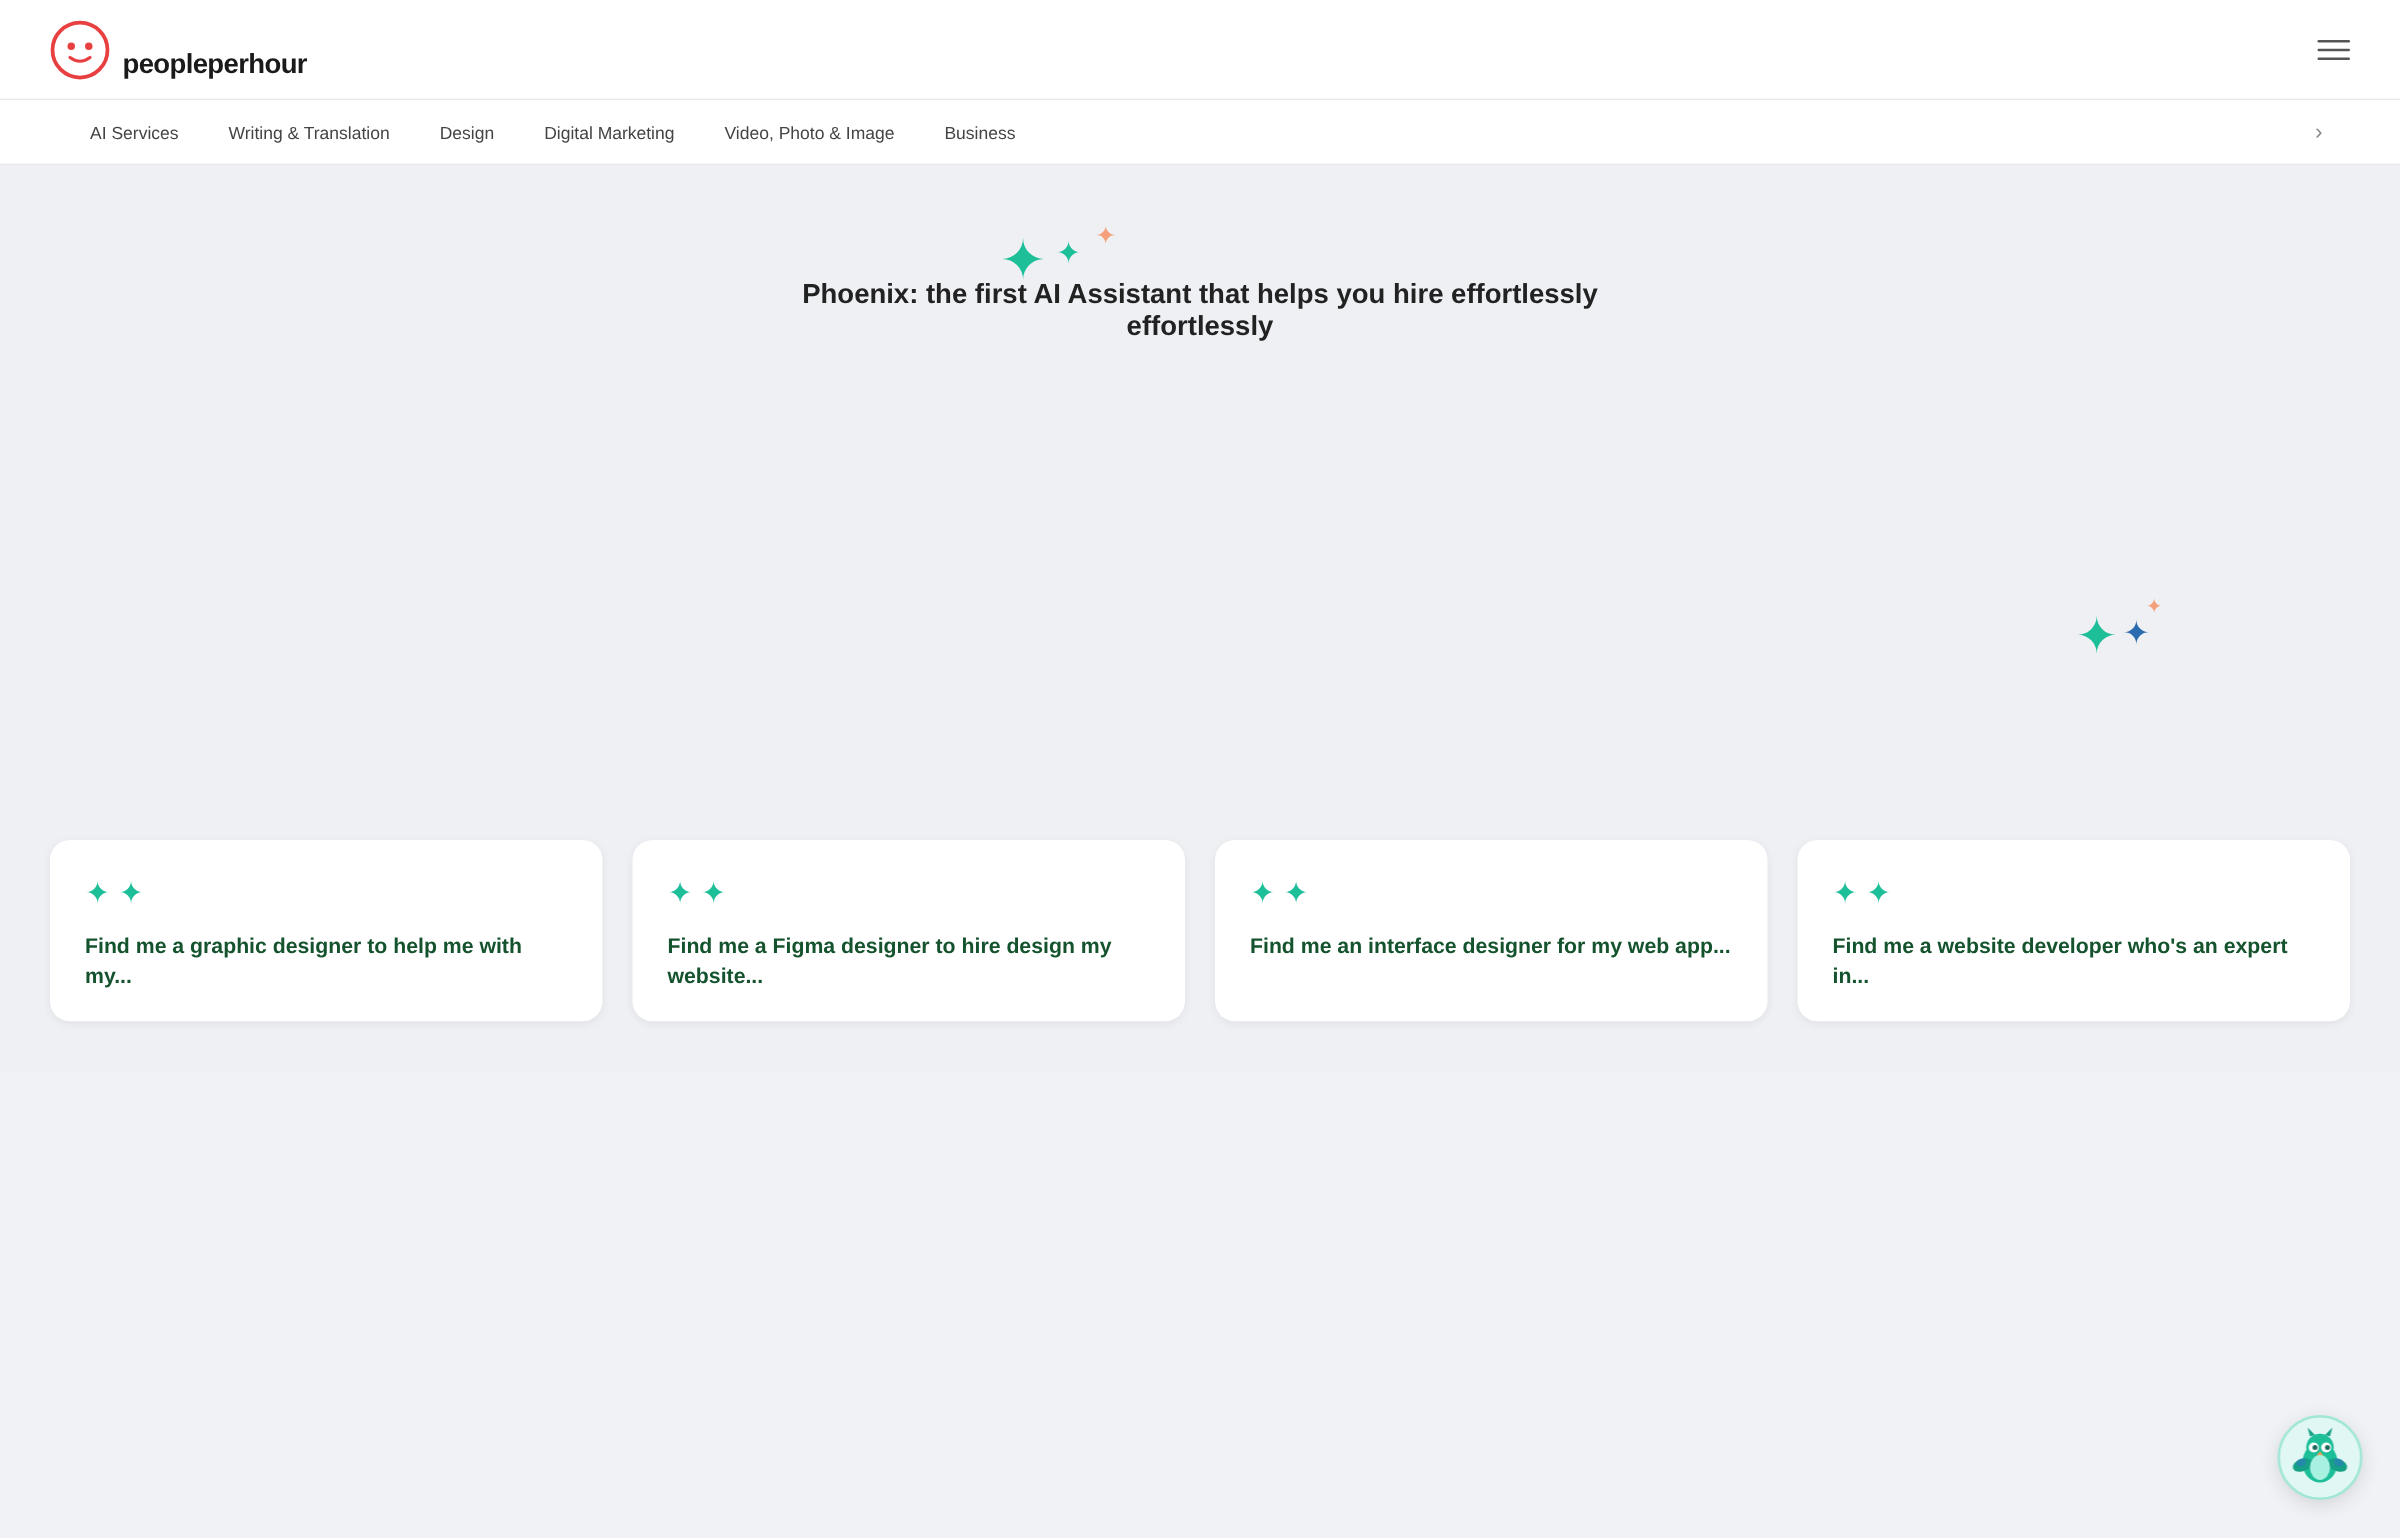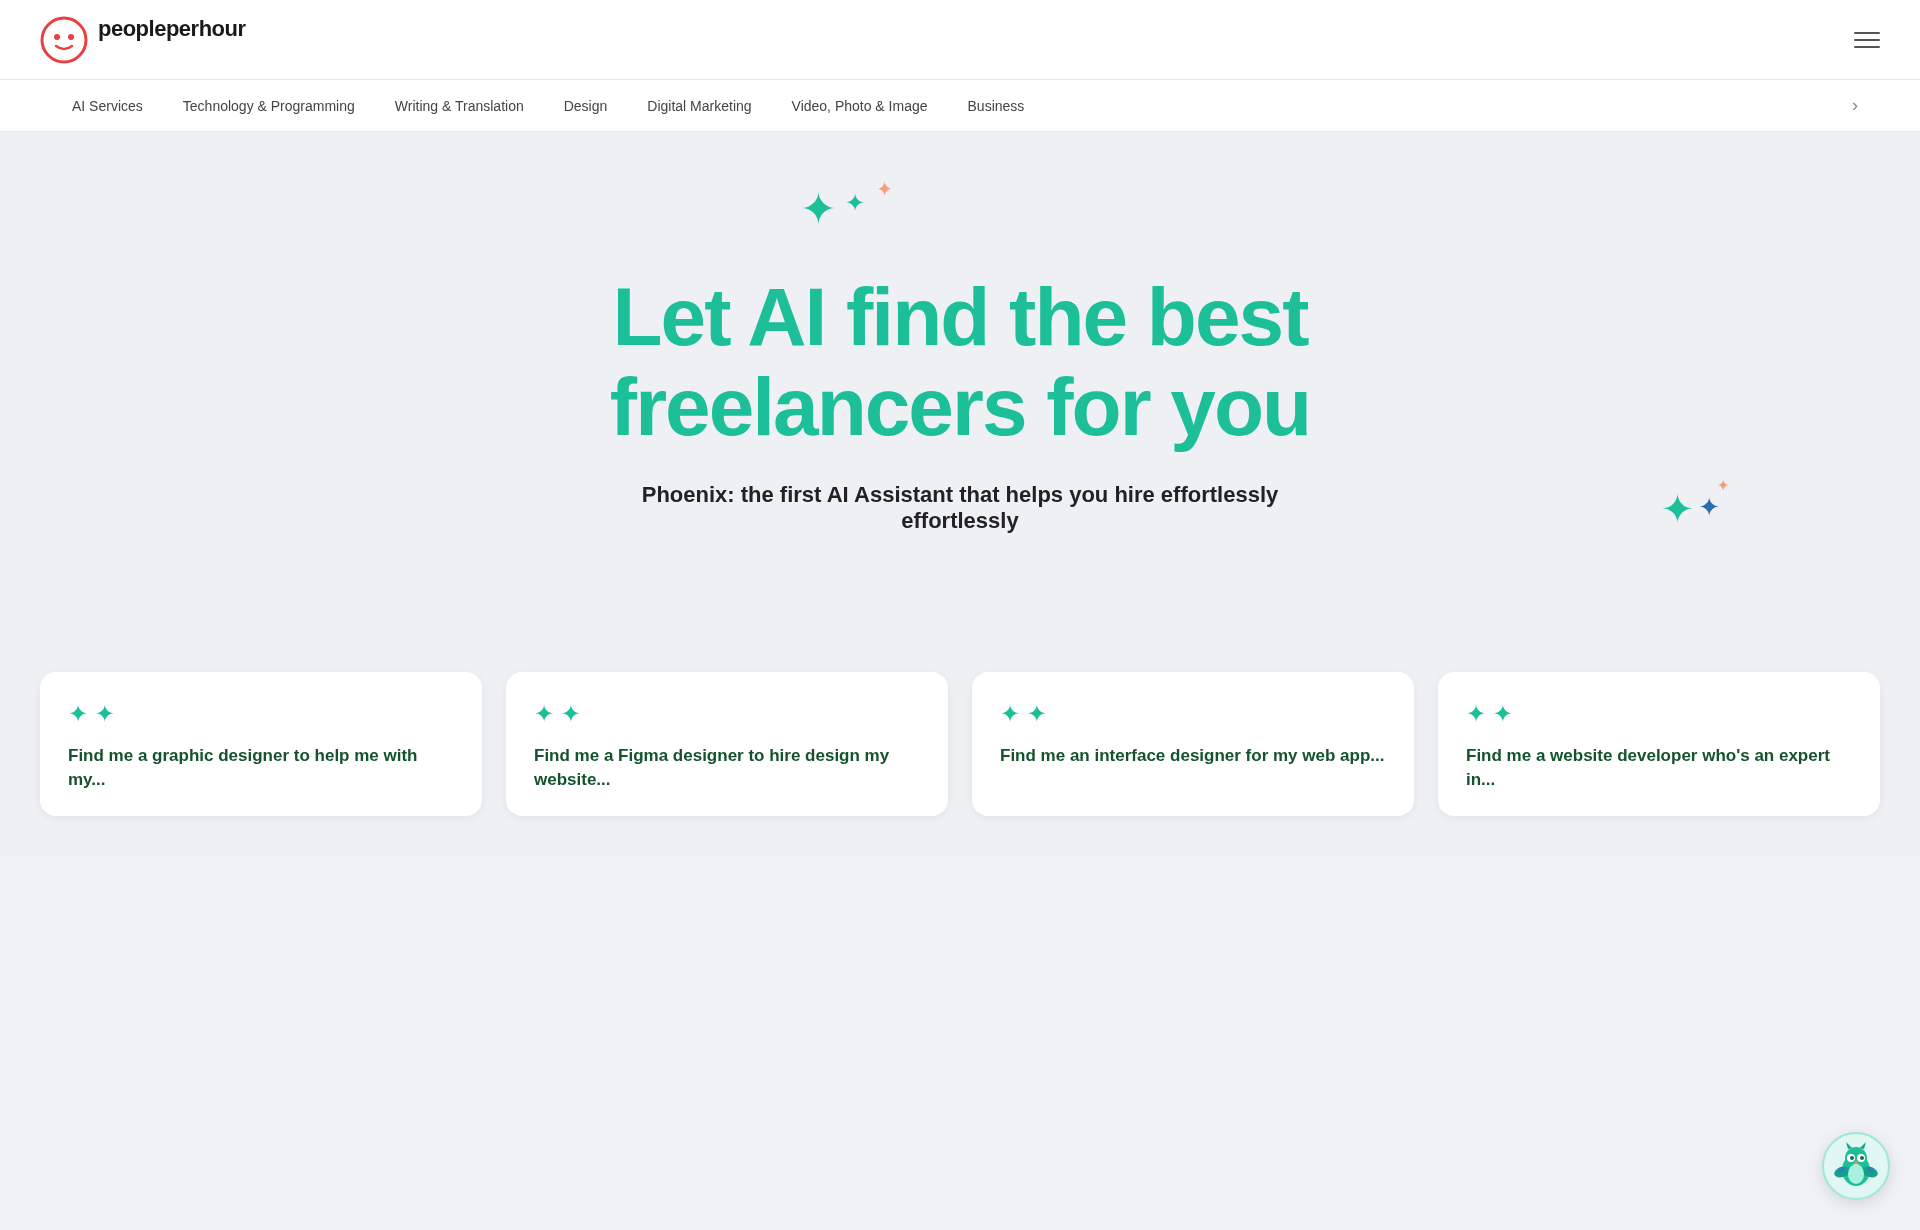--- a/index.html
+++ b/index.html
@@ -12,21 +12,21 @@
       display: flex;
       align-items: center;
       justify-content: space-between;
       padding: 0 40px;
       border-bottom: 1px solid #e8e8e8;
       position: relative;
       z-index: 10;
     }
     .logo-wrap {
       display: flex;
-      align-items: flex-start;
+      align-items: flex-end;
       gap: 10px;
     }
     .logo-icon {
       width: 48px;
       height: 48px;
     }
     .logo-text {
       font-size: 22px;
       font-weight: 600;
       color: #1a1a1a;
@@ -223,38 +223,36 @@
   </div>
   <div class="hamburger">
     <div class="hamburger-line"></div>
     <div class="hamburger-line"></div>
     <div class="hamburger-line"></div>
   </div>
 </header>
 
 <nav class="nav-bar">
   <div class="nav-item">AI Services</div>
-  <div class="nav-item">Technology &amp; Programming</div>
   <div class="nav-item">Writing &amp; Translation</div>
   <div class="nav-item">Design</div>
   <div class="nav-item">Digital Marketing</div>
   <div class="nav-item">Video, Photo &amp; Image</div>
   <div class="nav-item">Business</div>
   <div class="nav-chevron">›</div>
 </nav>
 
 <section class="hero">
 
   <div class="sparkle-group-top">
     <span class="sparkle-teal-large">✦</span>
     <span class="sparkle-teal-small">✦</span>
     <span class="sparkle-peach">✦</span>
   </div>
 
-  <h1 class="hero-title">Let AI find the best freelancers for you</h1>
   <p class="hero-subtitle">Phoenix: the first AI Assistant that helps you hire effortlessly effortlessly</p>
 
   <div class="sparkle-group-bottom-right">
     <span class="sparkle-teal-br">✦</span>
     <span class="sparkle-blue-br">✦</span>
     <span class="sparkle-peach-br">✦</span>
   </div>
 </section>
 
 <section class="cards-section">

